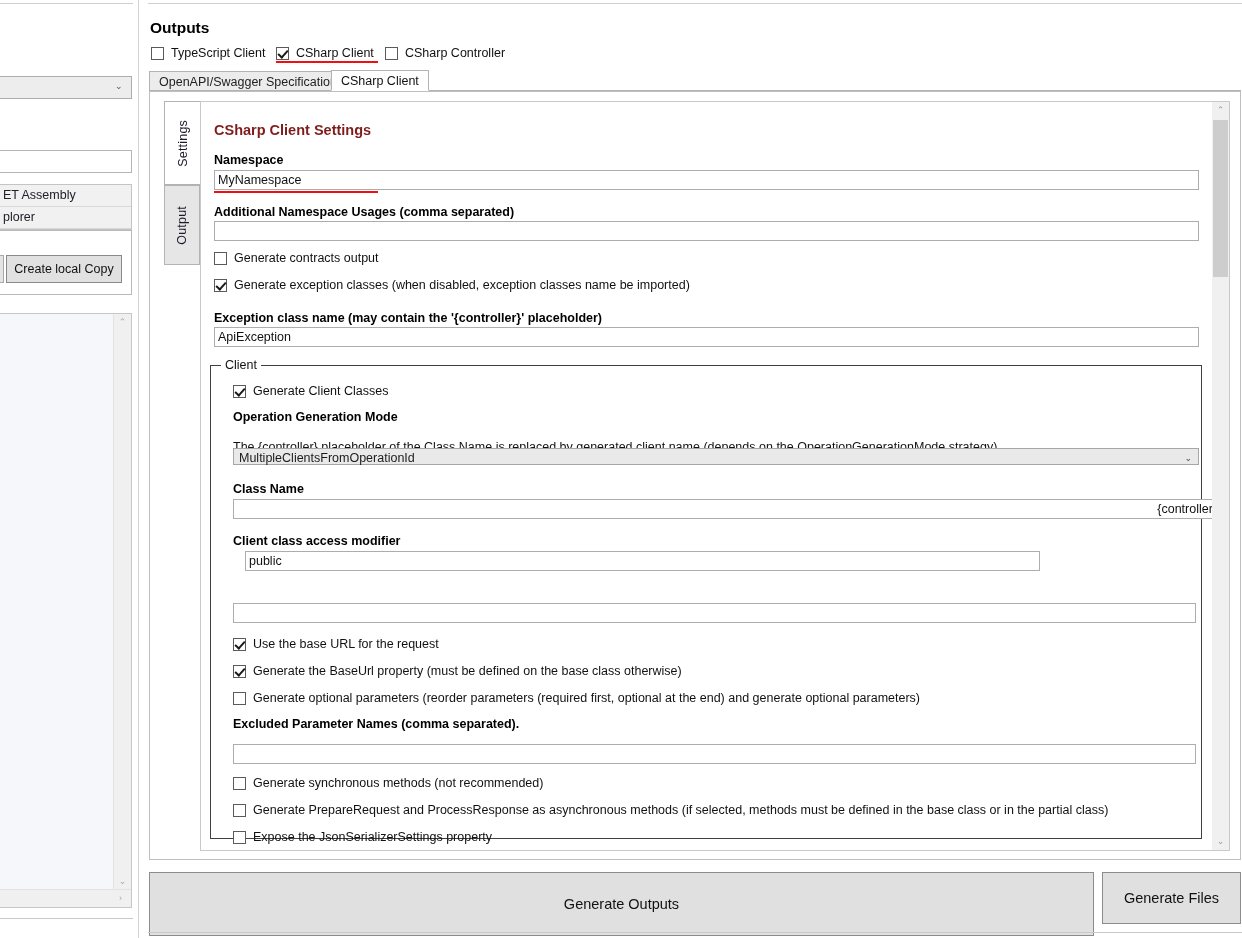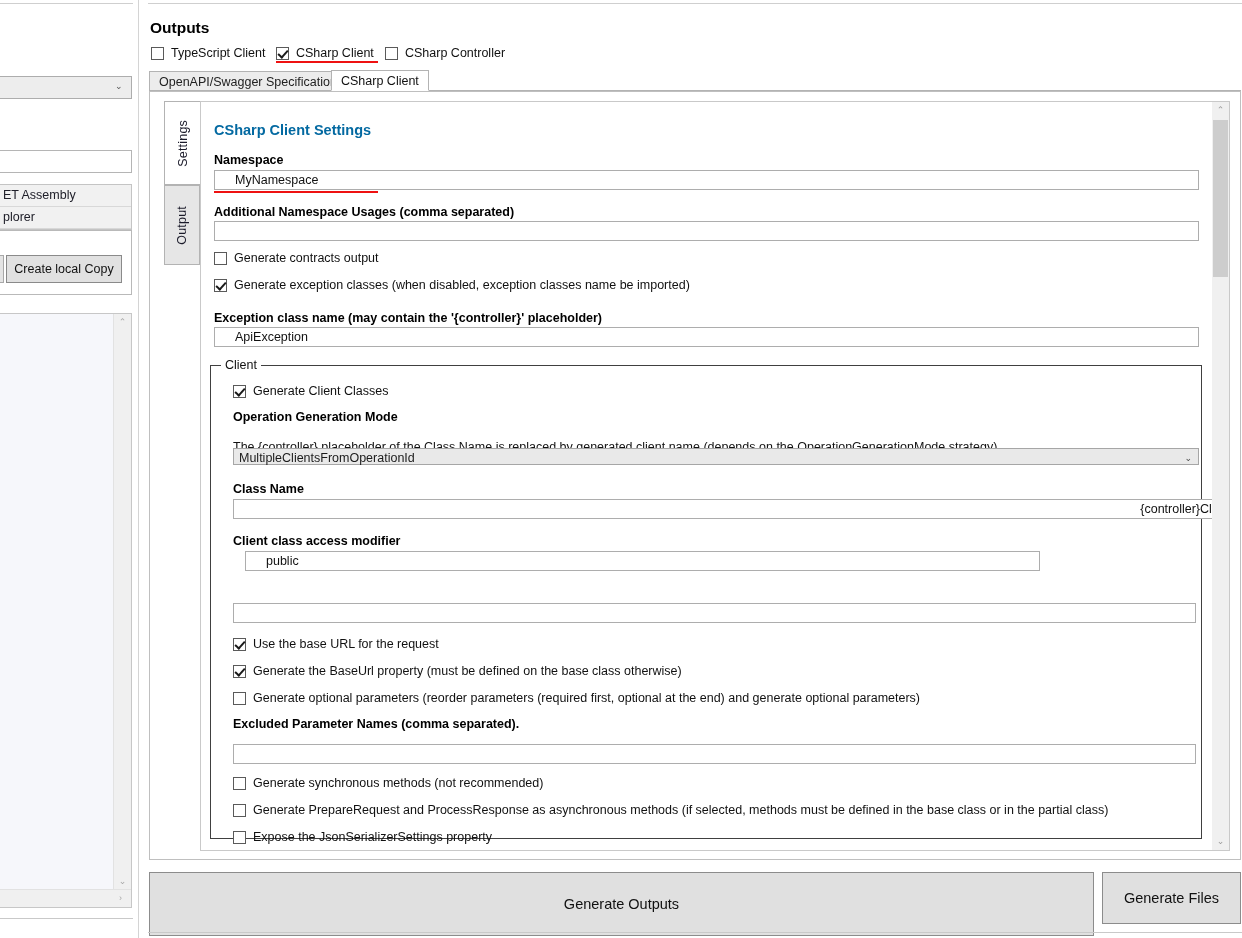--- a/index.html
+++ b/index.html
@@ -68,26 +68,26 @@
   .vtab.inactive{background:#e6e6e6;top:84px;height:80px;}
 
   
   .inner{position:absolute;left:50px;top:9px;width:1030px;height:750px;border:1px solid #c9c9c9;background:#fff;box-sizing:border-box;overflow:hidden;}
   .inner-vsb{position:absolute;right:0;top:0;width:17px;height:748px;background:#f0f0f0;}
   .inner-vsb .arrow{position:absolute;left:0;width:17px;height:17px;line-height:17px;text-align:center;color:#9a9a9a;font-size:9px;}
   .inner-vsb .thumb{position:absolute;left:1px;top:18px;width:15px;height:157px;background:#cdcdcd;}
 
   .form{position:absolute;left:0;top:0;width:1010px;height:748px;padding:0;}
 
-  .h2{position:absolute;left:13px;font-size:14.5px;font-weight:bold;color:#0369a1;}
+  .h2{position:absolute;left:13px;font-size:14.5px;font-weight:bold;color:#7f1d1d;}
   .lbl{position:absolute;left:13px;font-size:12.5px;font-weight:bold;color:#000;white-space:nowrap;}
   .lbl-normal{position:absolute;left:13px;font-size:12.5px;color:#111;white-space:nowrap;margin-top:13px;}
   .inp{position:absolute;left:13px;height:20px;box-sizing:border-box;border:1px solid #adadad;background:#fff;
        font-family:"Liberation Sans","DejaVu Sans",sans-serif;font-size:12.5px;color:#111;
-       padding:0 20px;line-height:18px;white-space:nowrap;overflow:hidden;}
+       padding:0 3px;line-height:18px;white-space:nowrap;overflow:hidden;}
   .combo{position:absolute;height:17px;box-sizing:border-box;border:1px solid #a6a6a6;background:#e9e9e9;
          font-size:12.5px;color:#1b1b1b;padding:0 5px;line-height:19px;}
   .combo .chev{position:absolute;right:6px;top:5px;font-size:9px;color:#4a4a4a;line-height:9px;}
   .cbrow2{position:absolute;display:flex;align-items:center;}
 
   
   .group{position:absolute;left:9px;box-sizing:border-box;border:1px solid #404040;background:#fff;}
   .group-title{position:absolute;left:10px;top:-8px;background:#fff;padding:0 4px;font-size:12.5px;color:#111;}
 
   

